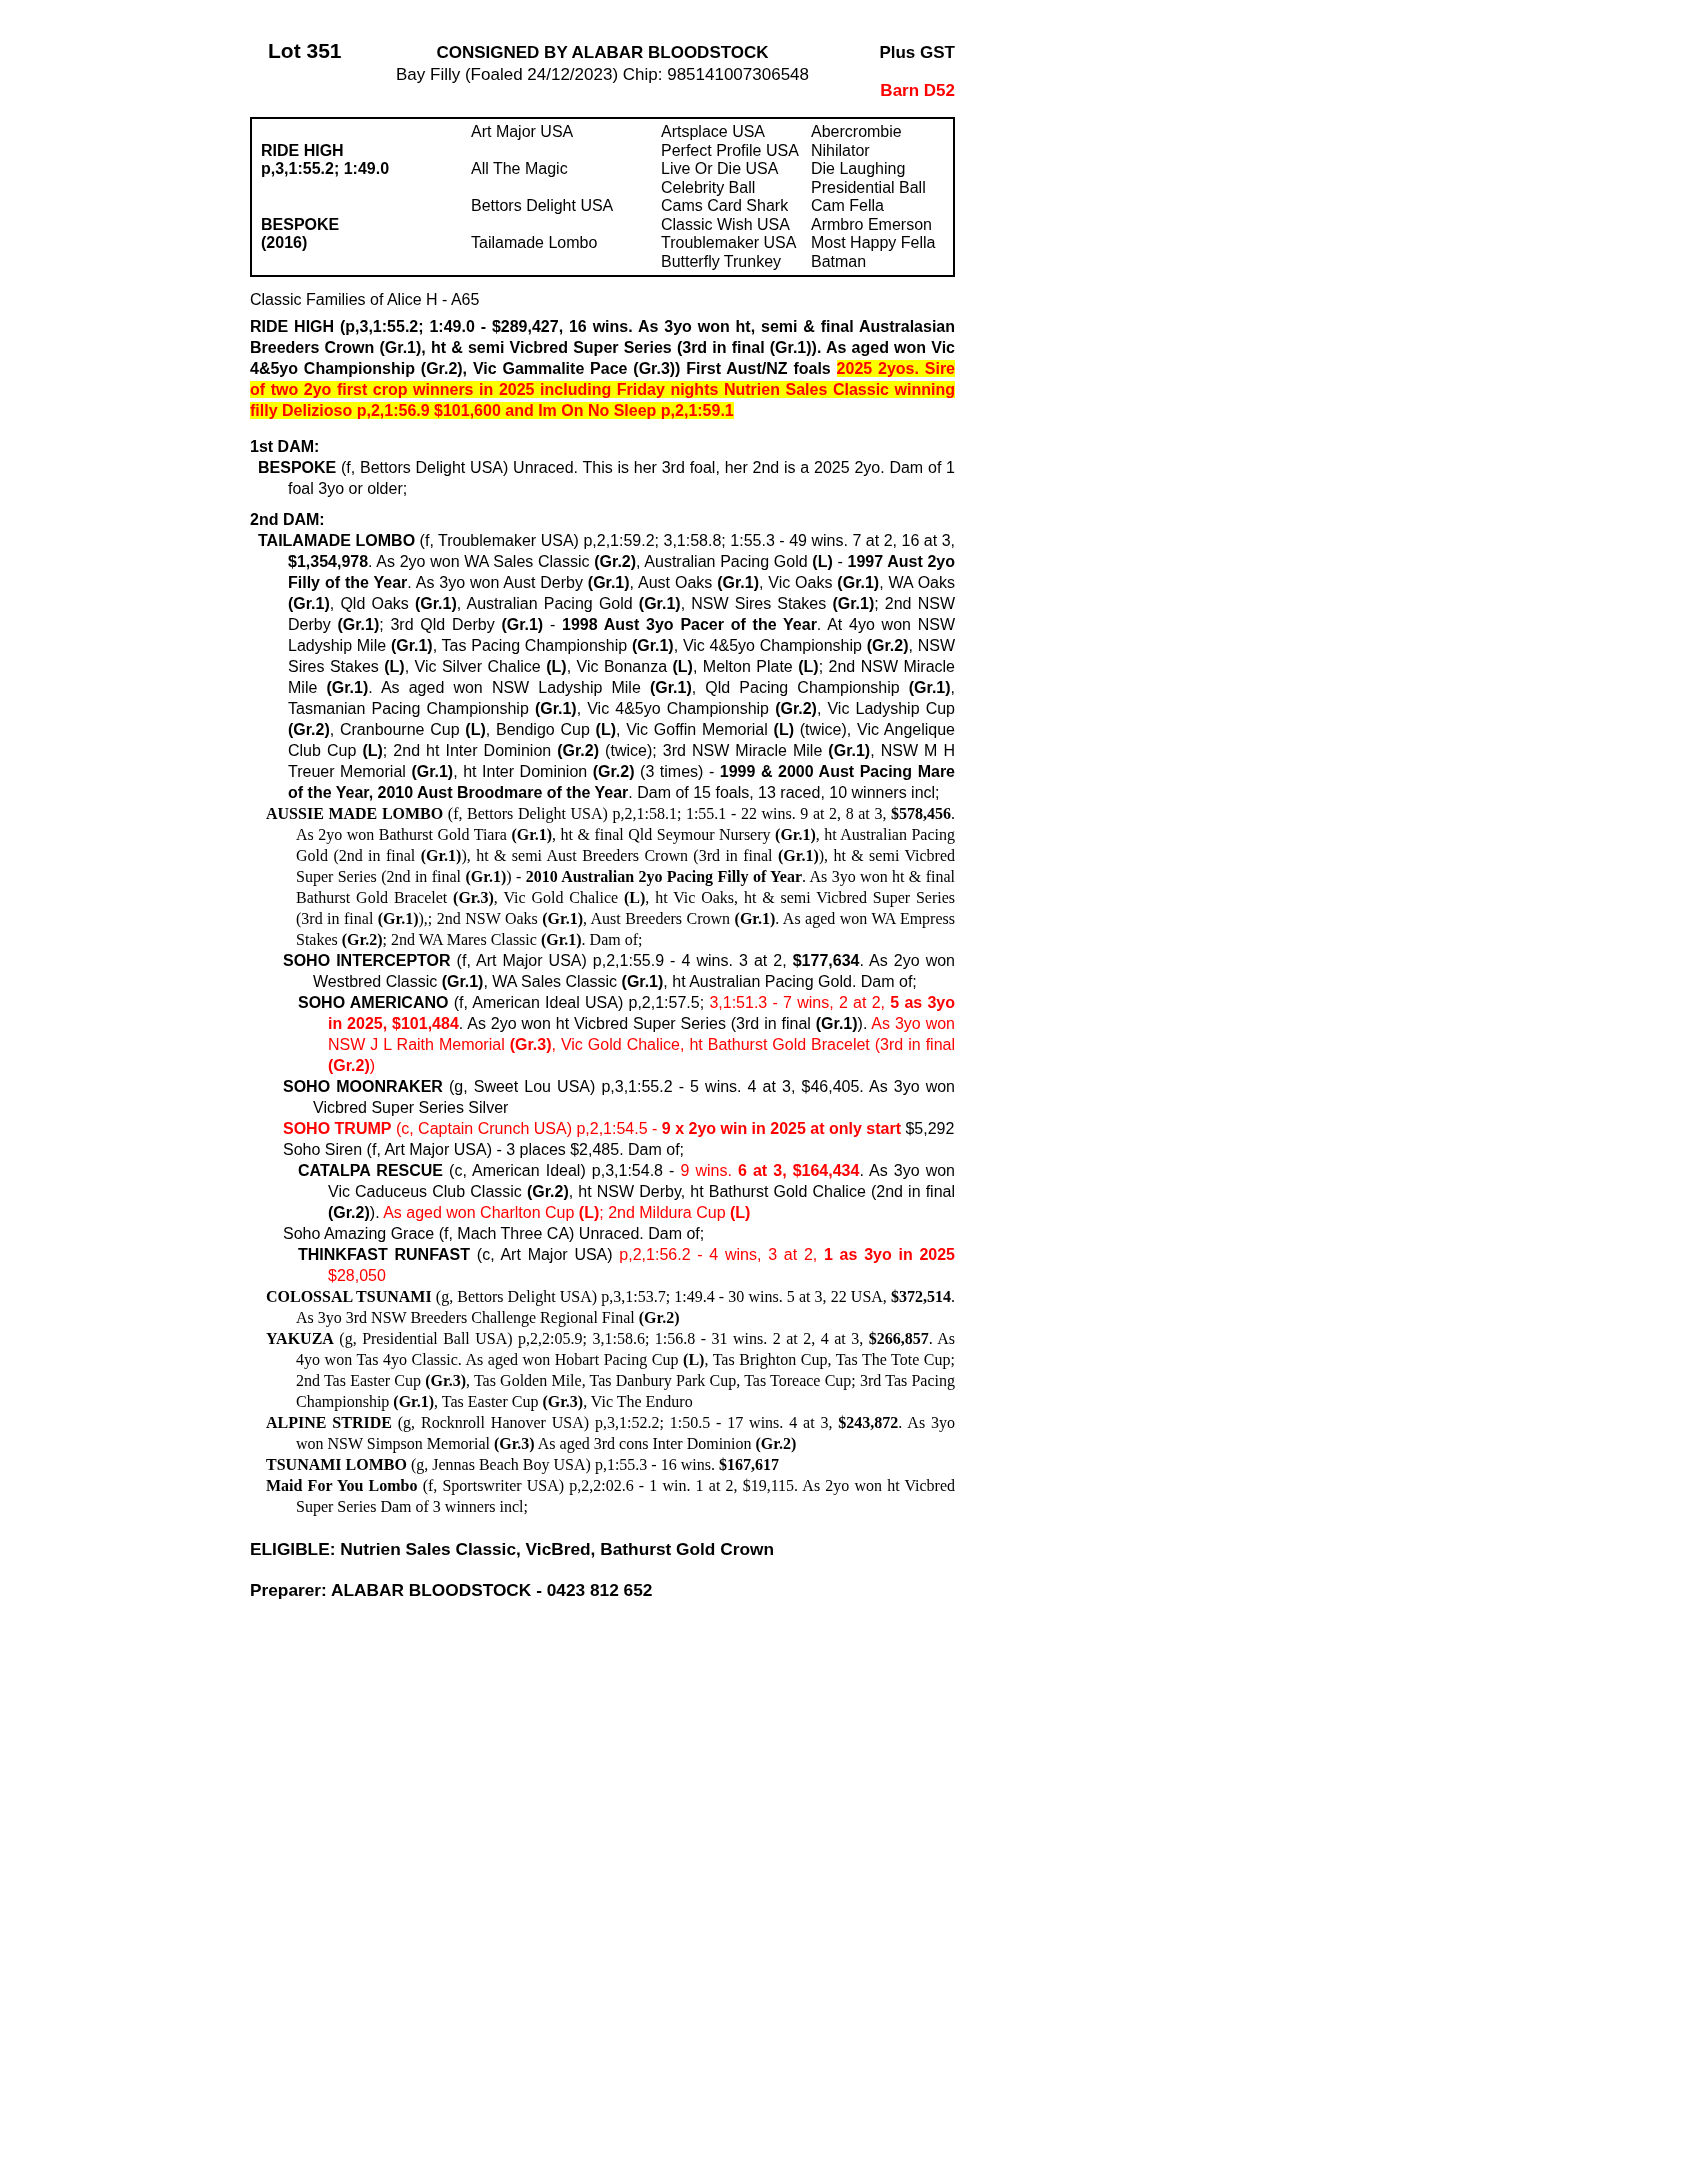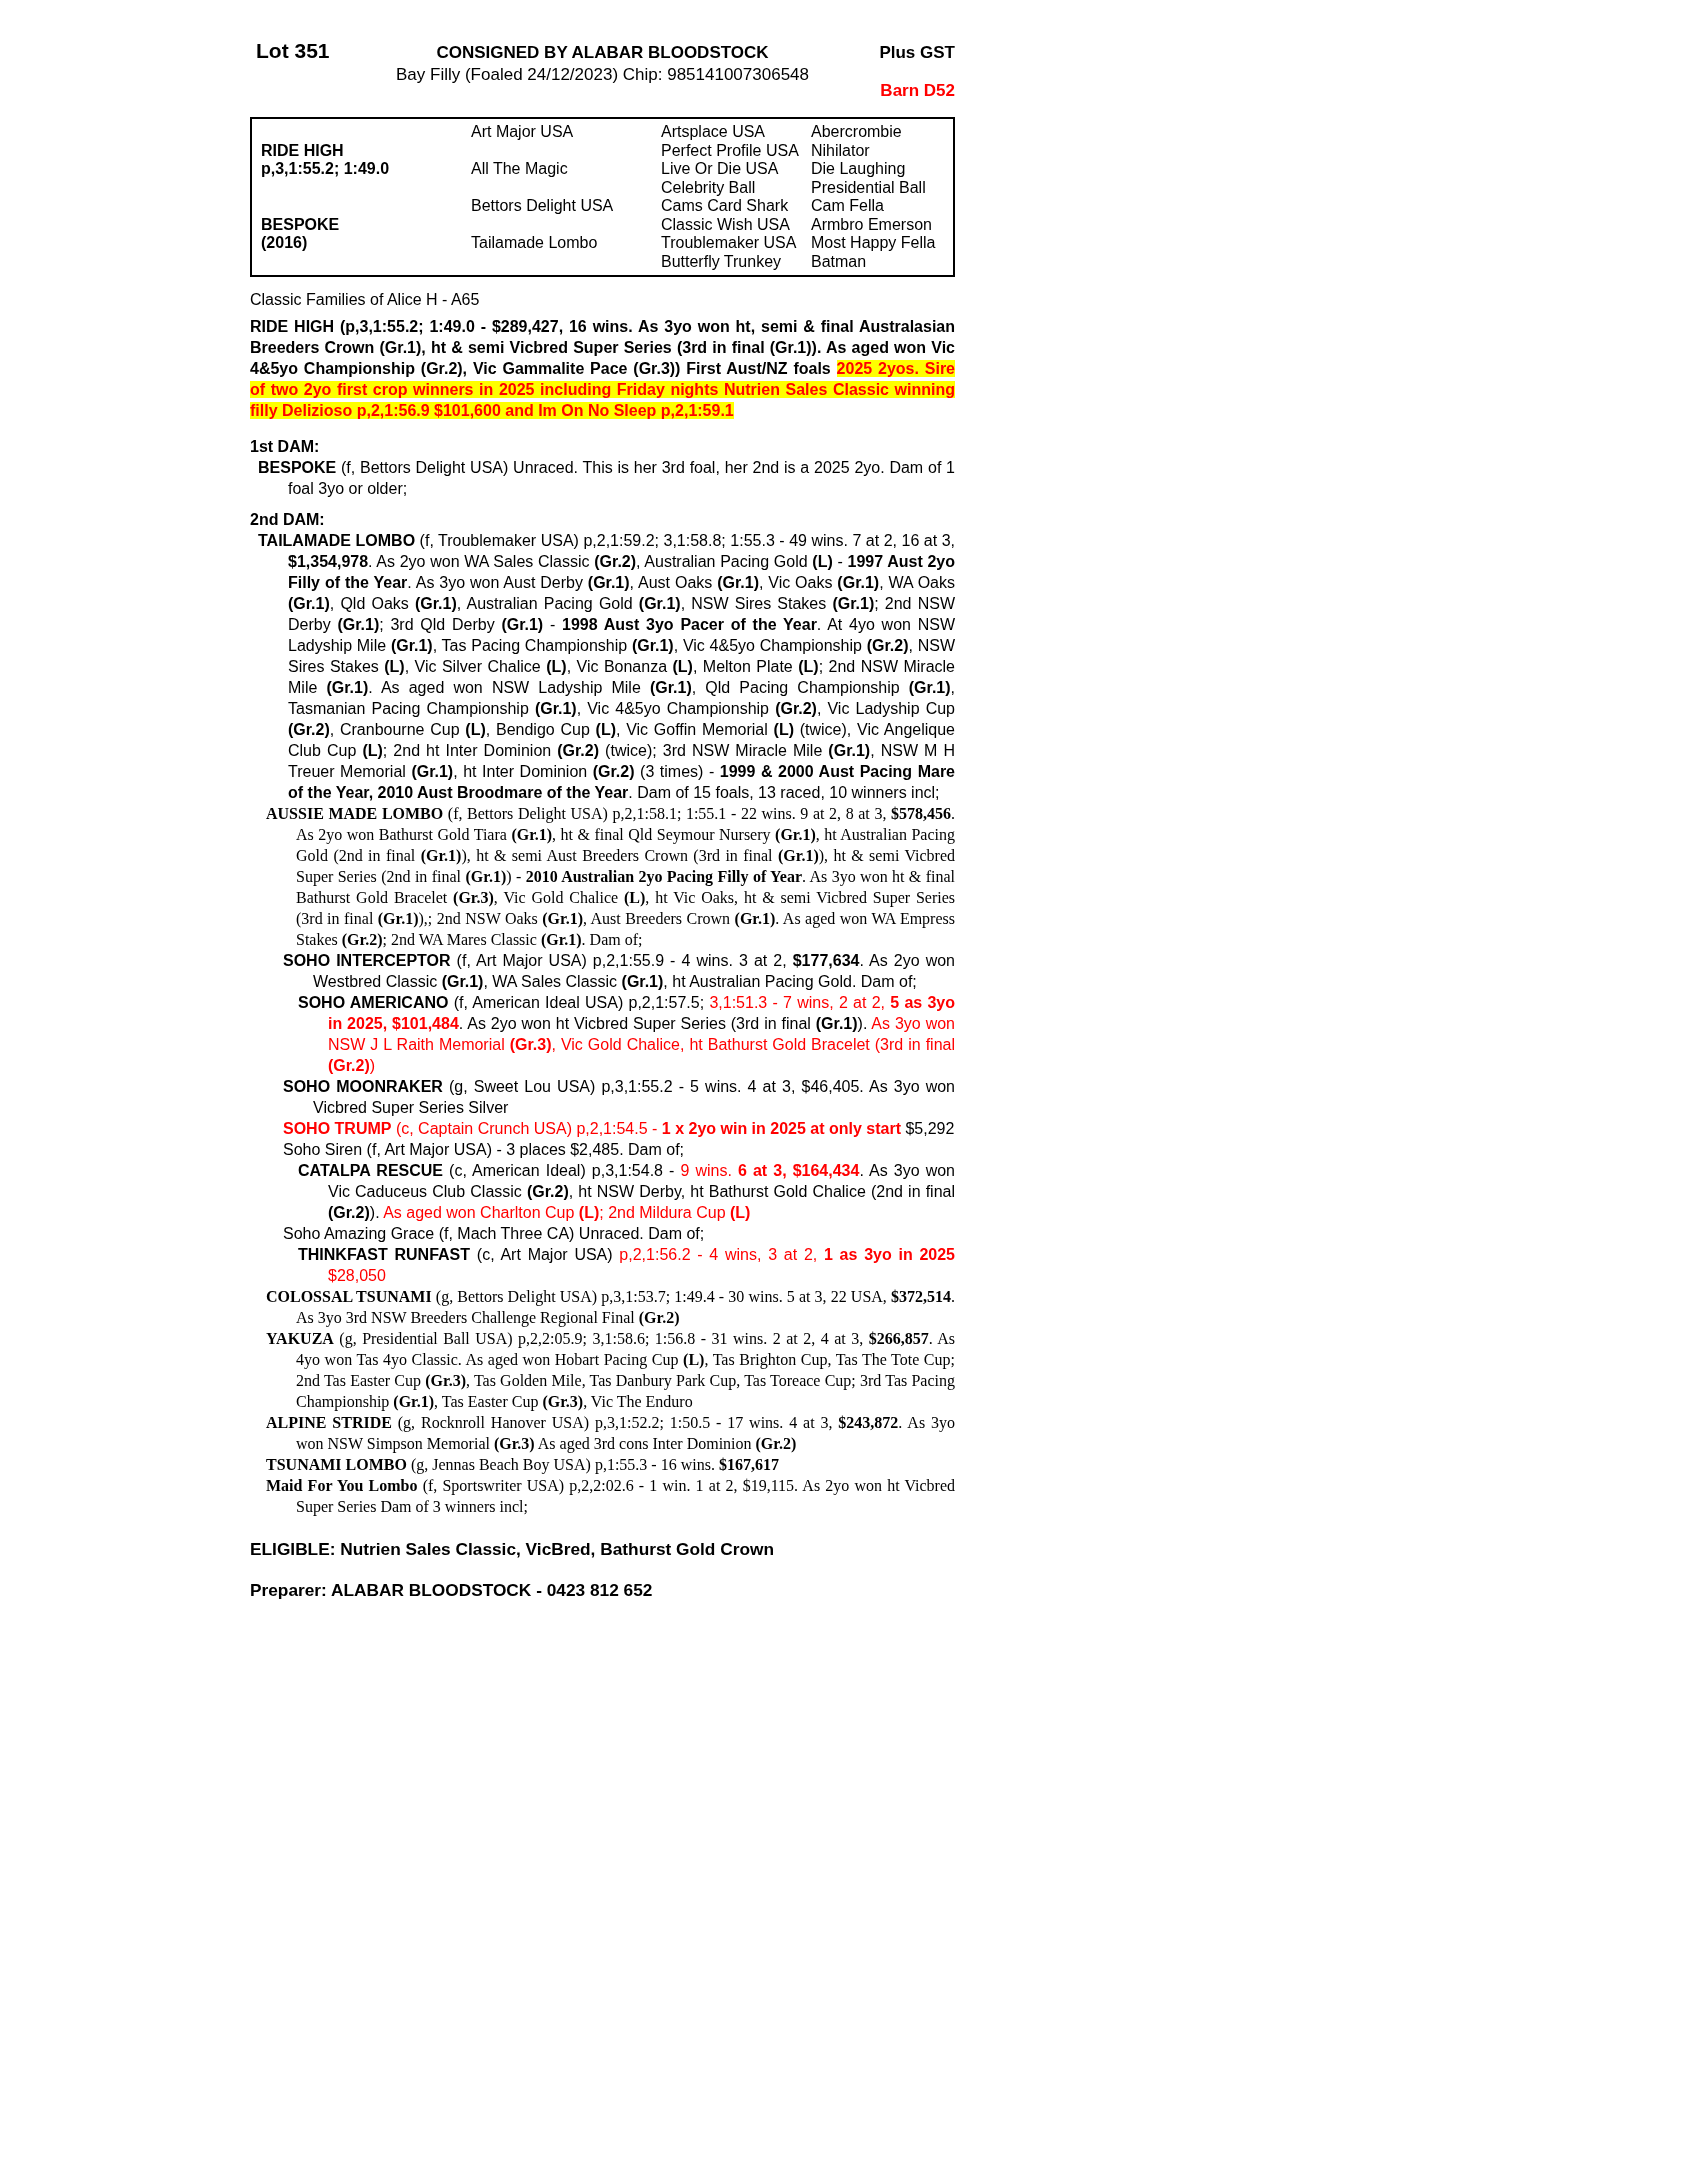--- a/index.html
+++ b/index.html
@@ -3,21 +3,21 @@
 <meta charset="utf-8">
 <style>
   :root { --accent-red:#ff0000; --highlight-yellow:#ffff00; }
   html,body{margin:0;padding:0;}
   body{width:1683px;height:2178px;background:#ffffff;color:#000;
        font-family:"Liberation Sans", sans-serif;position:relative;overflow:hidden;}
   .page{position:absolute;left:250px;top:40px;width:705px;font-size:16px;line-height:21px;}
 
   
   .hdr{position:relative;height:77px;}
-  .hdr-lot{position:absolute;left:6px;top:0;font-size:21px;font-weight:700;}
+  .hdr-lot{position:absolute;left:18px;top:0;font-size:21px;font-weight:700;}
   .hdr-center{text-align:center;padding-top:2px;}
   .hdr-consigned{font-weight:700;font-size:17px;}
   .hdr-desc{font-size:17px;margin-top:1px;}
   .hdr-right{position:absolute;right:0;top:2px;text-align:right;}
   .hdr-gst{font-weight:700;font-size:17px;}
   .hdr-barn{font-weight:700;font-size:17px;color:var(--accent-red);margin-top:17px;}
 
   
   .ped{border:2px solid #000;display:grid;
        grid-template-columns:210px 190px 150px 149px;
@@ -101,21 +101,21 @@
   <p class="para justify hang ind-0"><span class="s-b">BESPOKE</span><span> (f, Bettors Delight USA) Unraced. This is her 3rd foal, her 2nd is a 2025 2yo. Dam of 1 foal 3yo or older;</span></p>
 
   <h3 class="dam-head small">2nd DAM:</h3>
   <div class="progeny">
 
   <p class="para justify hang ind-0"><span class="s-b">TAILAMADE LOMBO</span><span> (f, Troublemaker USA) p,2,1:59.2; 3,1:58.8; 1:55.3 - 49 wins. 7 at 2, 16 at 3, </span><span class="s-b">$1,354,978</span><span>. As 2yo won WA Sales Classic </span><span class="s-b">(Gr.2)</span><span>, Australian Pacing Gold </span><span class="s-b">(L)</span><span> - </span><span class="s-b">1997 Aust 2yo Filly of the Year</span><span>. As 3yo won Aust Derby </span><span class="s-b">(Gr.1)</span><span>, Aust Oaks </span><span class="s-b">(Gr.1)</span><span>, Vic Oaks </span><span class="s-b">(Gr.1)</span><span>, WA Oaks </span><span class="s-b">(Gr.1)</span><span>, Qld Oaks </span><span class="s-b">(Gr.1)</span><span>, Australian Pacing Gold </span><span class="s-b">(Gr.1)</span><span>, NSW Sires Stakes </span><span class="s-b">(Gr.1)</span><span>; 2nd NSW Derby </span><span class="s-b">(Gr.1)</span><span>; 3rd Qld Derby </span><span class="s-b">(Gr.1)</span><span> - </span><span class="s-b">1998 Aust 3yo Pacer of the Year</span><span>. At 4yo won NSW Ladyship Mile </span><span class="s-b">(Gr.1)</span><span>, Tas Pacing Championship </span><span class="s-b">(Gr.1)</span><span>, Vic 4&amp;5yo Championship </span><span class="s-b">(Gr.2)</span><span>, NSW Sires Stakes </span><span class="s-b">(L)</span><span>, Vic Silver Chalice </span><span class="s-b">(L)</span><span>, Vic Bonanza </span><span class="s-b">(L)</span><span>, Melton Plate </span><span class="s-b">(L)</span><span>; 2nd NSW Miracle Mile </span><span class="s-b">(Gr.1)</span><span>. As aged won NSW Ladyship Mile </span><span class="s-b">(Gr.1)</span><span>, Qld Pacing Championship </span><span class="s-b">(Gr.1)</span><span>, Tasmanian Pacing Championship </span><span class="s-b">(Gr.1)</span><span>, Vic 4&amp;5yo Championship </span><span class="s-b">(Gr.2)</span><span>, Vic Ladyship Cup </span><span class="s-b">(Gr.2)</span><span>, Cranbourne Cup </span><span class="s-b">(L)</span><span>, Bendigo Cup </span><span class="s-b">(L)</span><span>, Vic Goffin Memorial </span><span class="s-b">(L)</span><span> (twice), Vic Angelique Club Cup </span><span class="s-b">(L)</span><span>; 2nd ht Inter Dominion </span><span class="s-b">(Gr.2)</span><span> (twice); 3rd NSW Miracle Mile </span><span class="s-b">(Gr.1)</span><span>, NSW M H Treuer Memorial </span><span class="s-b">(Gr.1)</span><span>, ht Inter Dominion </span><span class="s-b">(Gr.2)</span><span> (3 times) - </span><span class="s-b">1999 &amp; 2000 Aust Pacing Mare of the Year, 2010 Aust Broodmare of the Year</span><span>. Dam of 15 foals, 13 raced, 10 winners incl;</span></p>
       <p class="para justify hang ind-1"><span class="s-b">AUSSIE MADE LOMBO</span><span> (f, Bettors Delight USA) p,2,1:58.1; 1:55.1 - 22 wins. 9 at 2, 8 at 3, </span><span class="s-b">$578,456</span><span>. As 2yo won Bathurst Gold Tiara </span><span class="s-b">(Gr.1)</span><span>, ht &amp; final Qld Seymour Nursery </span><span class="s-b">(Gr.1)</span><span>, ht Australian Pacing Gold (2nd in final </span><span class="s-b">(Gr.1)</span><span>), ht &amp; semi Aust Breeders Crown (3rd in final </span><span class="s-b">(Gr.1)</span><span>), ht &amp; semi Vicbred Super Series (2nd in final </span><span class="s-b">(Gr.1)</span><span>) - </span><span class="s-b">2010 Australian 2yo Pacing Filly of Year</span><span>. As 3yo won ht &amp; final Bathurst Gold Bracelet </span><span class="s-b">(Gr.3)</span><span>, Vic Gold Chalice </span><span class="s-b">(L)</span><span>, ht Vic Oaks, ht &amp; semi Vicbred Super Series (3rd in final </span><span class="s-b">(Gr.1)</span><span>),; 2nd NSW Oaks </span><span class="s-b">(Gr.1)</span><span>, Aust Breeders Crown </span><span class="s-b">(Gr.1)</span><span>. As aged won WA Empress Stakes </span><span class="s-b">(Gr.2)</span><span>; 2nd WA Mares Classic </span><span class="s-b">(Gr.1)</span><span>. Dam of;</span></p>
       <p class="para justify hang ind-2"><span class="s-b">SOHO INTERCEPTOR</span><span> (f, Art Major USA) p,2,1:55.9 - 4 wins. 3 at 2, </span><span class="s-b">$177,634</span><span>. As 2yo won Westbred Classic </span><span class="s-b">(Gr.1)</span><span>, WA Sales Classic </span><span class="s-b">(Gr.1)</span><span>, ht Australian Pacing Gold. Dam of;</span></p>
       <p class="para justify hang ind-3"><span class="s-b">SOHO AMERICANO</span><span> (f, American Ideal USA) p,2,1:57.5; </span><span class="s-r">3,1:51.3 - 7 wins, 2 at 2, </span><span class="s-b s-r">5 as 3yo in 2025, $101,484</span><span>. As 2yo won ht Vicbred Super Series (3rd in final </span><span class="s-b">(Gr.1)</span><span>). </span><span class="s-r">As 3yo won NSW J L Raith Memorial </span><span class="s-b s-r">(Gr.3)</span><span class="s-r">, Vic Gold Chalice, ht Bathurst Gold Bracelet (3rd in final </span><span class="s-b s-r">(Gr.2)</span><span class="s-r">)</span></p>
       <p class="para justify hang ind-2"><span class="s-b">SOHO MOONRAKER</span><span> (g, Sweet Lou USA) p,3,1:55.2 - 5 wins. 4 at 3, $46,405. As 3yo won Vicbred Super Series Silver</span></p>
-      <p class="para justify hang ind-2"><span class="s-b s-r">SOHO TRUMP</span><span class="s-r"> (c, Captain Crunch USA) p,2,1:54.5 - </span><span class="s-b s-r">1 x 2yo win in 2025 at only start</span><span> $5,292</span></p>
+      <p class="para justify hang ind-2"><span class="s-b s-r">SOHO TRUMP</span><span class="s-r"> (c, Captain Crunch USA) p,2,1:54.5 - </span><span class="s-b s-r">9 x 2yo win in 2025 at only start</span><span> $5,292</span></p>
       <p class="para justify hang ind-2"><span>Soho Siren (f, Art Major USA) - 3 places $2,485. Dam of;</span></p>
       <p class="para justify hang ind-3"><span class="s-b">CATALPA RESCUE</span><span> (c, American Ideal) p,3,1:54.8 - </span><span class="s-r">9 wins. </span><span class="s-b s-r">6 at 3, $164,434</span><span>. As 3yo won Vic Caduceus Club Classic </span><span class="s-b">(Gr.2)</span><span>, ht NSW Derby, ht Bathurst Gold Chalice (2nd in final </span><span class="s-b">(Gr.2)</span><span>). </span><span class="s-r">As aged won Charlton Cup </span><span class="s-b s-r">(L)</span><span class="s-r">; 2nd Mildura Cup </span><span class="s-b s-r">(L)</span></p>
       <p class="para justify hang ind-2"><span>Soho Amazing Grace (f, Mach Three CA) Unraced. Dam of;</span></p>
       <p class="para justify hang ind-3"><span class="s-b">THINKFAST RUNFAST</span><span> (c, Art Major USA) </span><span class="s-r">p,2,1:56.2 - 4 wins, 3 at 2, </span><span class="s-b s-r">1 as 3yo in 2025</span><span class="s-r"> $28,050</span></p>
       <p class="para justify hang ind-1"><span class="s-b">COLOSSAL TSUNAMI</span><span> (g, Bettors Delight USA) p,3,1:53.7; 1:49.4 - 30 wins. 5 at 3, 22 USA, </span><span class="s-b">$372,514</span><span>. As 3yo 3rd NSW Breeders Challenge Regional Final </span><span class="s-b">(Gr.2)</span></p>
       <p class="para justify hang ind-1"><span class="s-b">YAKUZA</span><span> (g, Presidential Ball USA) p,2,2:05.9; 3,1:58.6; 1:56.8 - 31 wins. 2 at 2, 4 at 3, </span><span class="s-b">$266,857</span><span>. As 4yo won Tas 4yo Classic. As aged won Hobart Pacing Cup </span><span class="s-b">(L)</span><span>, Tas Brighton Cup, Tas The Tote Cup; 2nd Tas Easter Cup </span><span class="s-b">(Gr.3)</span><span>, Tas Golden Mile, Tas Danbury Park Cup, Tas Toreace Cup; 3rd Tas Pacing Championship </span><span class="s-b">(Gr.1)</span><span>, Tas Easter Cup </span><span class="s-b">(Gr.3)</span><span>, Vic The Enduro</span></p>
       <p class="para justify hang ind-1"><span class="s-b">ALPINE STRIDE</span><span> (g, Rocknroll Hanover USA) p,3,1:52.2; 1:50.5 - 17 wins. 4 at 3, </span><span class="s-b">$243,872</span><span>. As 3yo won NSW Simpson Memorial </span><span class="s-b">(Gr.3)</span><span> As aged 3rd cons Inter Dominion </span><span class="s-b">(Gr.2)</span></p>
       <p class="para justify hang ind-1"><span class="s-b">TSUNAMI LOMBO</span><span> (g, Jennas Beach Boy USA) p,1:55.3 - 16 wins. </span><span class="s-b">$167,617</span></p>
       <p class="para justify hang ind-1"><span class="s-b">Maid For You Lombo</span><span> (f, Sportswriter USA) p,2,2:02.6 - 1 win. 1 at 2, $19,115. As 2yo won ht Vicbred Super Series Dam of 3 winners incl;</span></p>
     </div>

